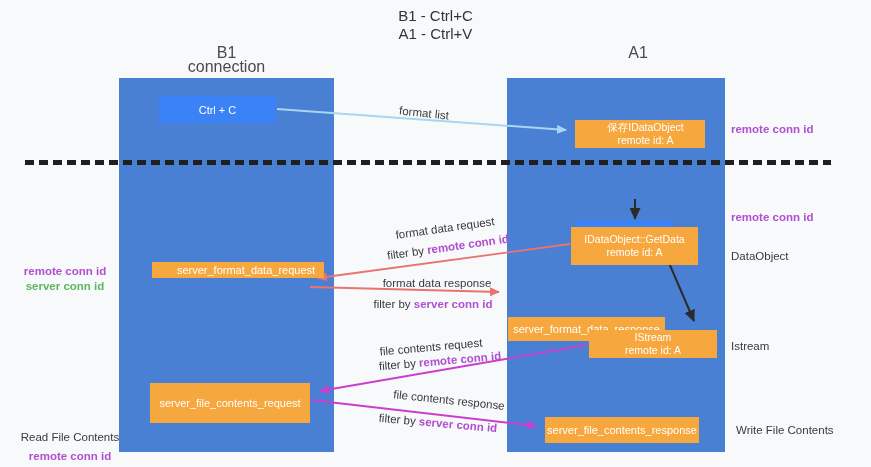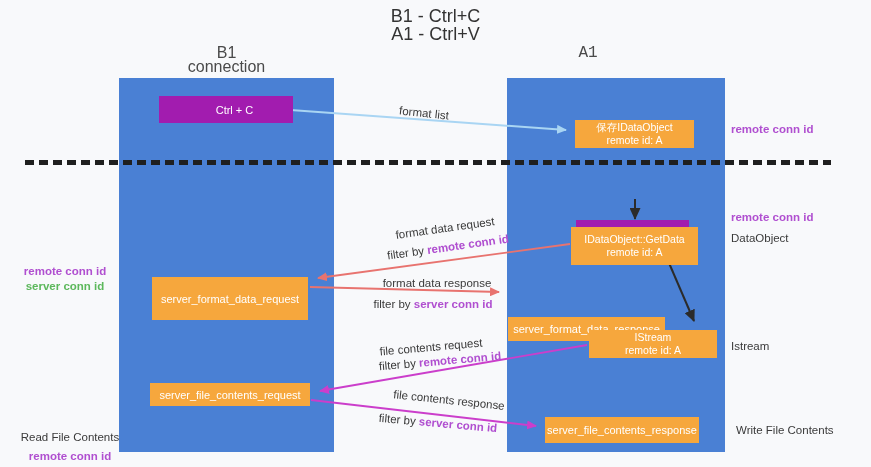--- a/index.html
+++ b/index.html
@@ -1,36 +1,36 @@
 <!DOCTYPE html>
 <html><head>
 <meta charset="utf-8">
 <style>
   html,body{margin:0;padding:0;}
   body{background:#f8f9fb;font-family:"Liberation Sans","DejaVu Sans",sans-serif;}
   .stage{position:relative;width:871px;height:467px;background:#f8f9fb;overflow:hidden;}
 
   .title{position:absolute;left:0;top:7px;width:871px;text-align:center;
-         font-size:18px;line-height:18px;color:#333;}
+         font-size:15px;line-height:18px;color:#333;}
   .col-header{position:absolute;text-align:center;font-size:16px;line-height:14px;color:#4a4a4a;top:46px;}
   .col-header.b1{left:119px;width:215px;}
-  .col-header.a1{left:479px;width:218px;font-family:Liberation Mono, monospace;}
+  .col-header.a1{left:529px;width:218px;}
 
   .lifeline{position:absolute;top:78px;height:374px;background:#4A80D4;z-index:1;}
   .lifeline.b1{left:119px;width:215px;}
   .lifeline.a1{left:507px;width:218px;}
 
   .dashline{position:absolute;left:25px;top:160px;width:806px;height:5px;z-index:2;
             background:repeating-linear-gradient(90deg,#1f1f1f 0 9px,transparent 9px 14px);}
 
   svg.arrows{position:absolute;left:0;top:0;z-index:3;pointer-events:none;}
 
   .node{position:absolute;z-index:4;display:flex;flex-direction:column;align-items:center;
         justify-content:center;color:#fff;text-align:center;}
-  .node.green{background:#a21caf;padding-left:17px;}
+  .node.green{background:#3b82f6;}
   .node.orange{background:#F6A73D;}
   .node .l2{font-size:10.5px;line-height:13px;}
   .node.single{font-size:11px;}
 
   .edge-label{position:absolute;z-index:5;white-space:nowrap;font-size:11.5px;color:#3a3a3a;
               transform:translate(-50%,-50%);}
   .hl-purple{color:#B04FD0;font-weight:bold;}
   .hl-green{color:#5CB85C;font-weight:bold;}
 
   .side-label{position:absolute;z-index:5;white-space:nowrap;font-size:11.5px;color:#3a3a3a;}
@@ -81,48 +81,48 @@
     <line x1="310" y1="287" x2="499" y2="292" stroke="#E8736F" stroke-width="1.8" marker-end="url(#mRed)"></line>
     <line x1="666" y1="256" x2="694" y2="321" stroke="#2B2B2B" stroke-width="2" marker-end="url(#mBlack)"></line>
     <line x1="587" y1="345" x2="320" y2="391" stroke="#CB3ECB" stroke-width="1.8" marker-end="url(#mMagenta)"></line>
     <line x1="311" y1="400" x2="536" y2="426" stroke="#CB3ECB" stroke-width="1.8" marker-end="url(#mMagenta)"></line>
   </svg>
 
   <div class="node green single" style="left:159px;top:96px;width:117px;height:27px;">
     <span>Ctrl + C</span>
   </div>
 
-  <div class="node orange" style="left:575px;top:120px;width:119px;height:28px;">
+  <div class="node orange" style="left:575px;top:120px;width:119px;height:28px;padding-left:11px;">
     <span class="l2">保存IDataObject</span>
     <span class="l2">remote id: A</span>
   </div>
 
   <div class="node green single" style="left:576px;top:172px;width:96px;height:26px;margin-top:48px;">
     <span>Ctrl + V</span>
   </div>
 
   <div class="node orange" style="left:571px;top:227px;width:127px;height:38px;">
     <span class="l2">IDataObject::GetData</span>
     <span class="l2">remote id: A</span>
   </div>
 
-  <div class="node orange single" style="left:152px;top:277px;width:156px;height:43px;">
+  <div class="node orange single" style="left:152px;top:262px;width:156px;height:16px;padding-left:16px;">
     <span>server_format_data_request</span>
   </div>
 
   <div class="node orange single" style="left:508px;top:281px;width:157px;height:24px;margin-top:36px;">
     <span>server_format_data_response</span>
   </div>
 
   <div class="node orange" style="left:589px;top:330px;width:128px;height:28px;">
     <span class="l2">IStream</span>
     <span class="l2">remote id: A</span>
   </div>
 
-  <div class="node orange single" style="left:150px;top:383px;width:160px;height:23px;">
+  <div class="node orange single" style="left:150px;top:383px;width:160px;height:40px;">
     <span>server_file_contents_request</span>
   </div>
 
   <div class="node orange single" style="left:545px;top:417px;width:154px;height:26px;">
     <span>server_file_contents_response</span>
   </div>
 
   <div class="edge-label" style="left:424px;top:113px;transform:translate(-50%,-50%) rotate(6deg);">format list</div>
 
   <div class="edge-label" style="left:445px;top:228px;transform:translate(-50%,-50%) rotate(-8deg);">format data request</div>
@@ -140,21 +140,21 @@
     <span>filter by </span><span class="hl-purple">remote conn id</span>
   </div>
 
   <div class="edge-label" style="left:449px;top:400px;transform:translate(-50%,-50%) rotate(6deg);">file contents response</div>
   <div class="edge-label" style="left:438px;top:423px;transform:translate(-50%,-50%) rotate(5deg);">
     <span>filter by </span><span class="hl-purple">server conn id</span>
   </div>
 
   <div class="side-label bold-purple" style="left:731px;top:123px;">remote conn id</div>
   <div class="side-label bold-purple" style="left:731px;top:211px;">remote conn id</div>
-  <div class="side-label" style="left:731px;top:232px;">DataObject</div>
+  <div class="side-label" style="left:731px;top:250px;">DataObject</div>
   <div class="side-label" style="left:731px;top:340px;">Istream</div>
   <div class="side-label" style="left:736px;top:424px;">Write File Contents</div>
 
   <div class="side-group" style="left:15px;top:264px;width:100px;">
     <div class="hl-purple">remote conn id</div>
     <div class="hl-green">server conn id</div>
   </div>
   <div class="side-group" style="left:15px;top:386px;width:110px;margin-top:44px;">
     <div style="color:#3a3a3a;margin-bottom:4px;">Read File Contents</div>
     <div class="hl-purple">remote conn id</div>

